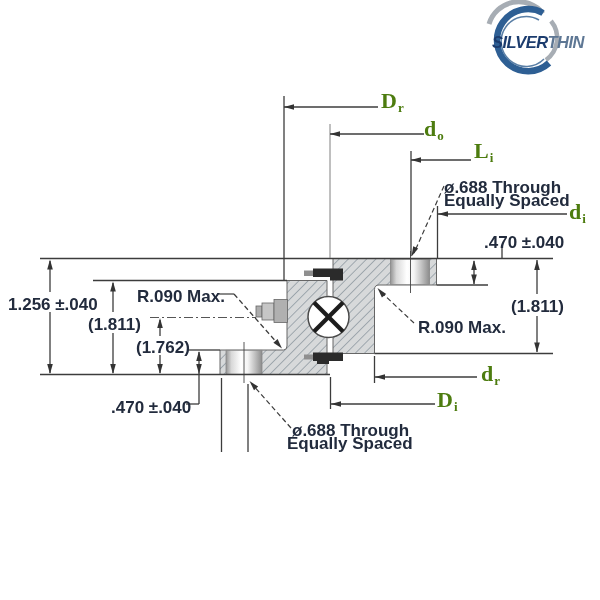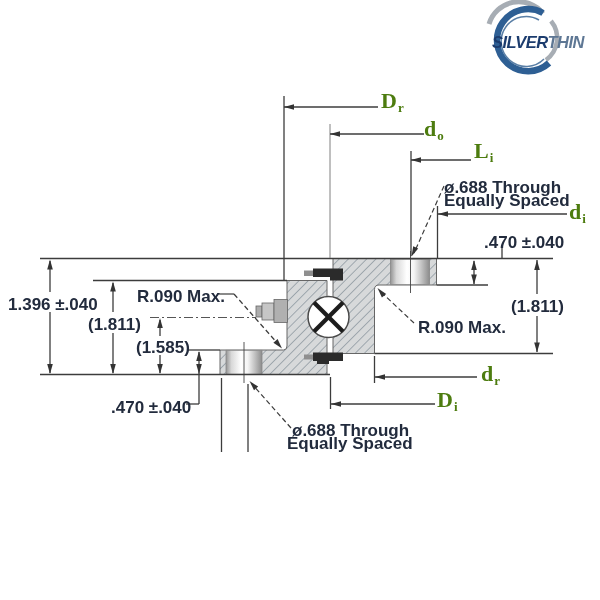--- a/index.html
+++ b/index.html
@@ -176,23 +176,23 @@
 
 <div class="dim-letter" style="left:381px;top:90px"><span>D</span><span class="sub">r</span></div>
 <div class="dim-letter" style="left:424px;top:118px"><span>d</span><span class="sub">o</span></div>
 <div class="dim-letter" style="left:474px;top:140px"><span>L</span><span class="sub">i</span></div>
 <div class="dim-letter" style="left:569px;top:201px"><span>d</span><span class="sub">i</span></div>
 <div class="dim-letter" style="left:481px;top:363px"><span>d</span><span class="sub">r</span></div>
 <div class="dim-letter" style="left:437px;top:389px"><span>D</span><span class="sub">i</span></div>
 <div class="dim-letter" style="left:383px;top:452px"><span>L</span><span class="sub">O</span></div>
 <div class="dim-letter" style="left:289px;top:475px"><span>D</span><span class="sub">O</span></div>
 
-<div class="dim-text" style="left:8px;top:295px">1.396 ±.040</div>
+<div class="dim-text" style="left:8px;top:295px">1.256 ±.040</div>
 <div class="dim-text" style="left:88px;top:315px">(1.811)</div>
-<div class="dim-text" style="left:136px;top:338px">(1.585)</div>
+<div class="dim-text" style="left:136px;top:338px">(1.762)</div>
 <div class="dim-text" style="left:111px;top:398px">.470 ±.040</div>
 <div class="dim-text" style="left:137px;top:287px">R.090 Max.</div>
 <div class="dim-text" style="left:418px;top:318px">R.090 Max.</div>
 <div class="dim-text" style="left:511px;top:297px">(1.811)</div>
 <div class="dim-text" style="left:484px;top:233px">.470 ±.040</div>
 <div class="dim-text" style="left:444px;top:178px">ø.688 Through</div>
 <div class="dim-text" style="left:444px;top:191px">Equally Spaced</div>
 <div class="dim-text" style="left:292px;top:421px">ø.688 Through</div>
 <div class="dim-text" style="left:287px;top:434px">Equally Spaced</div>
 

